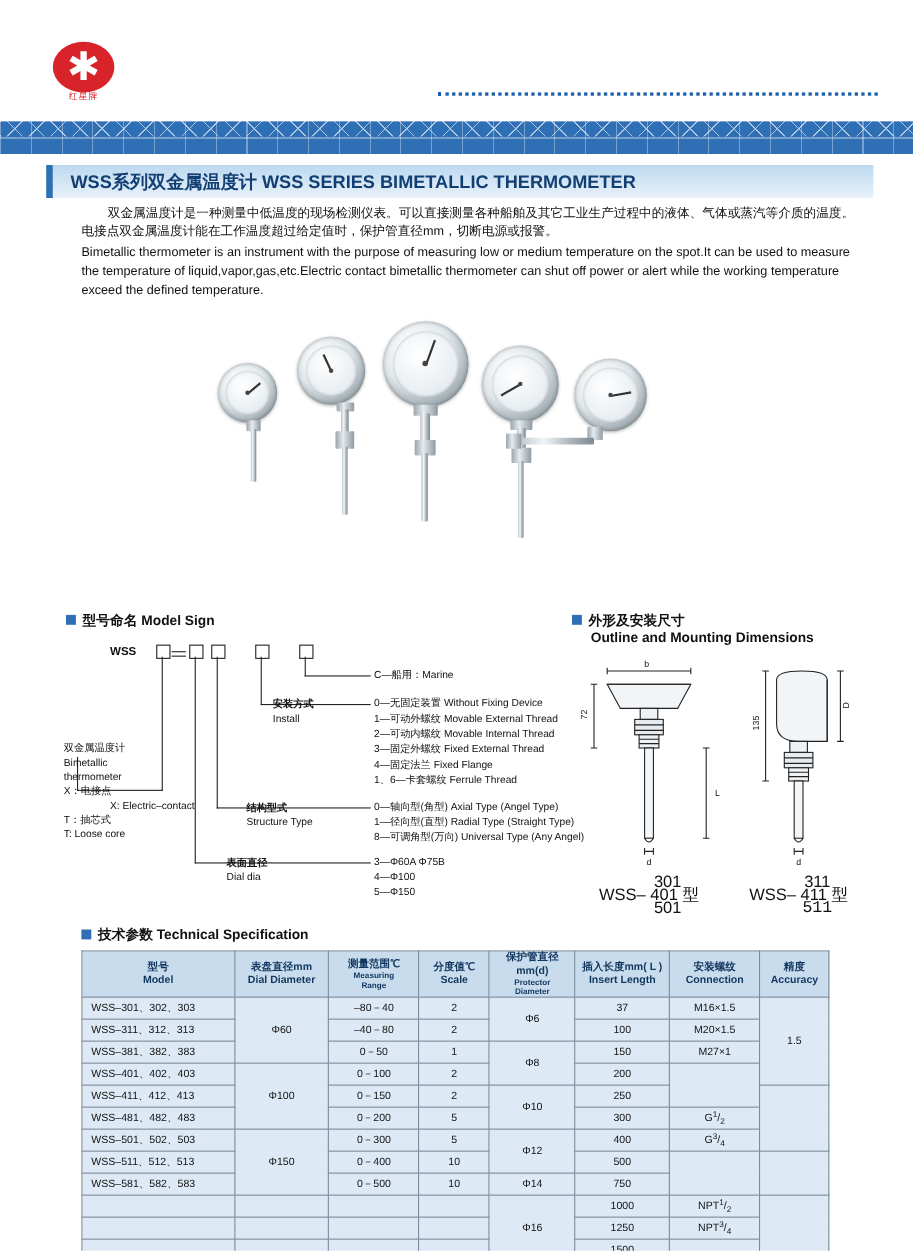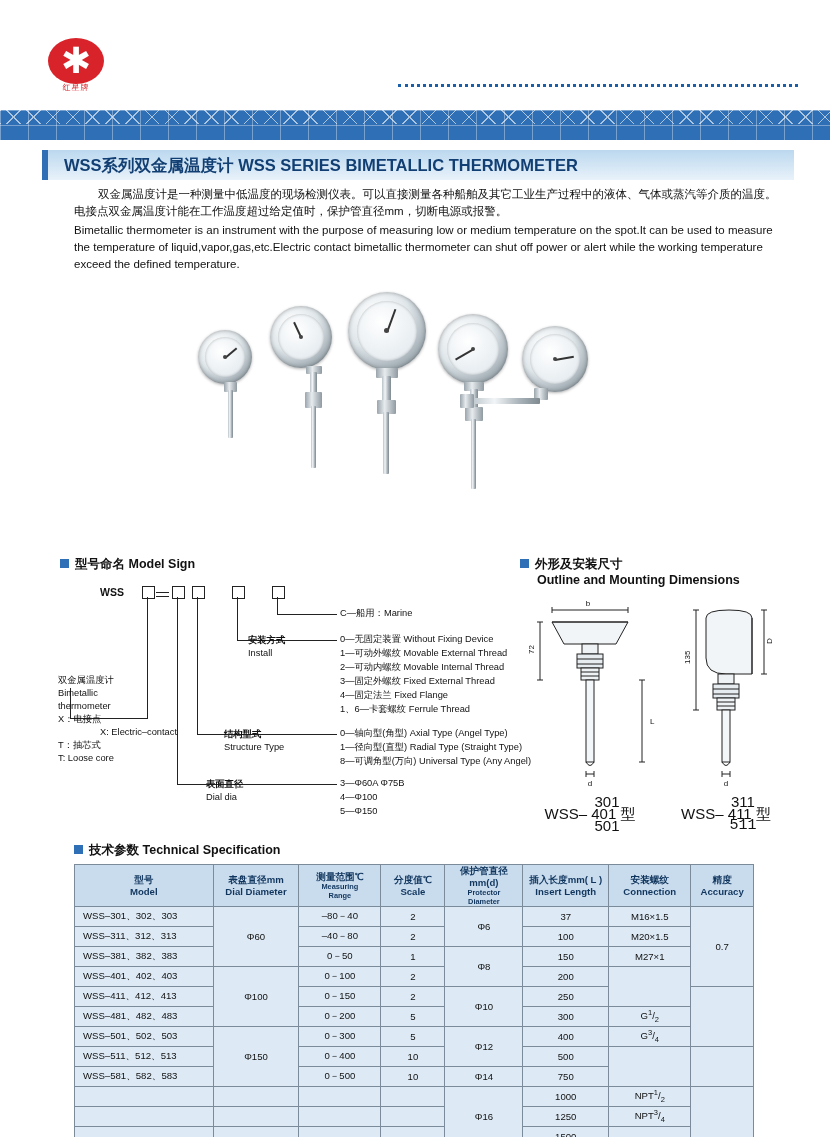--- a/index.html
+++ b/index.html
@@ -423,21 +423,21 @@
       <tbody>
 
         <tr>
           <td class="model-col">WSS–301、302、303</td>
           <td rowspan="3">Φ60</td>
           <td>–80－40</td>
           <td>2</td>
           <td rowspan="2">Φ6</td>
           <td>37</td>
           <td>M16×1.5</td>
-          <td rowspan="4">0.7</td>
+          <td rowspan="4">1.5</td>
         </tr>
 
         <tr>
           <td class="model-col">WSS–311、312、313</td>
           <td>–40－80</td>
           <td>2</td>
           <td>100</td>
           <td>M20×1.5</td>
         </tr>
 

